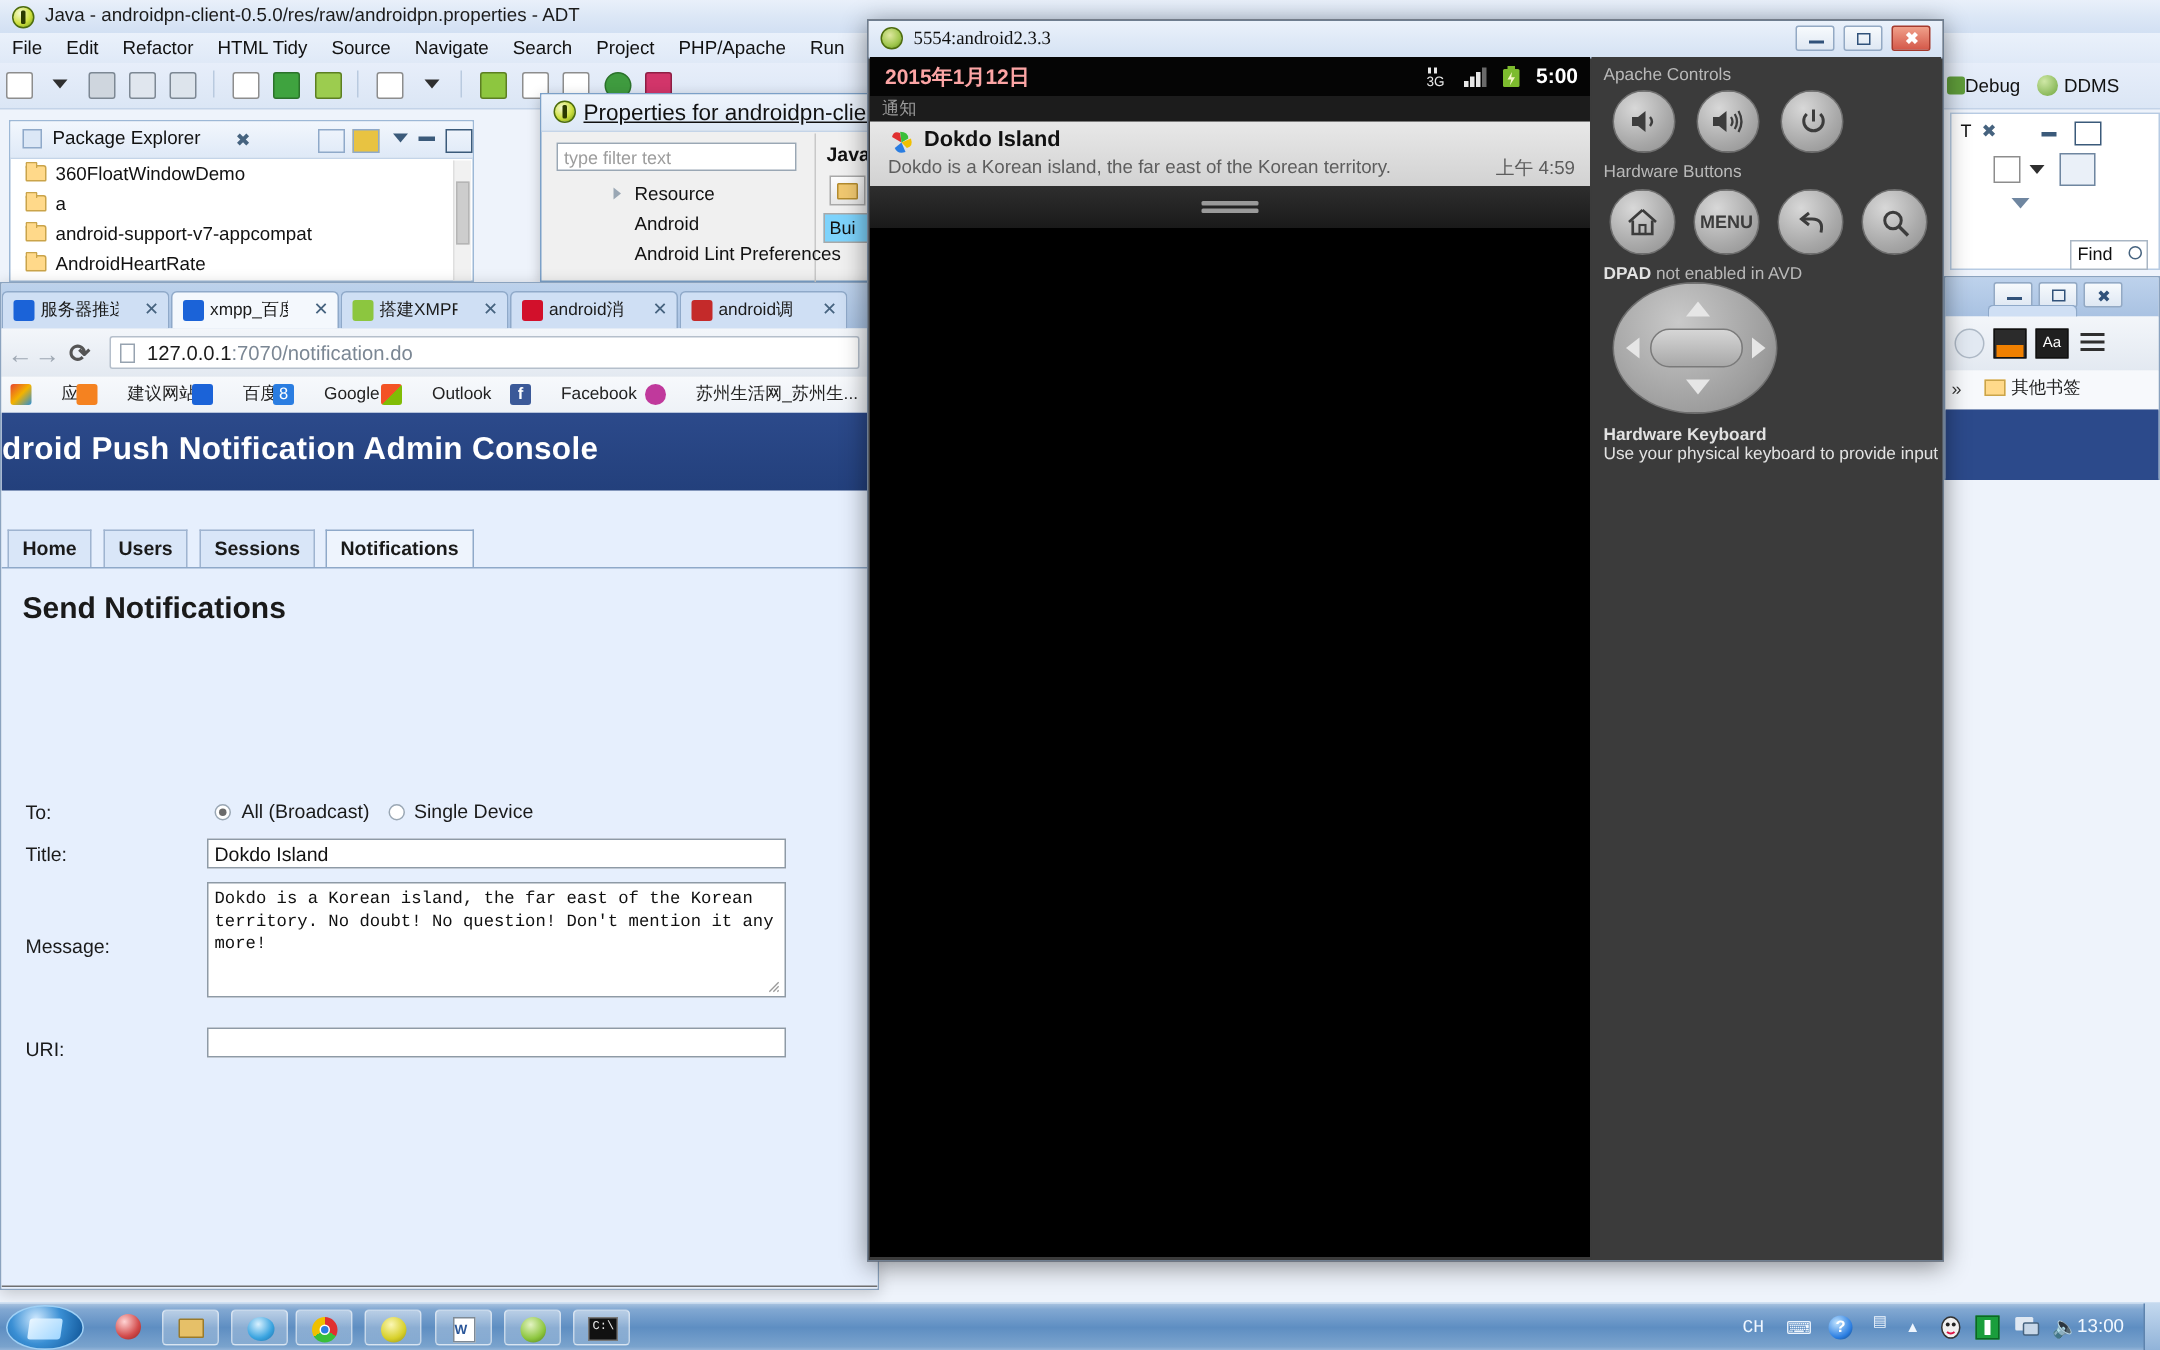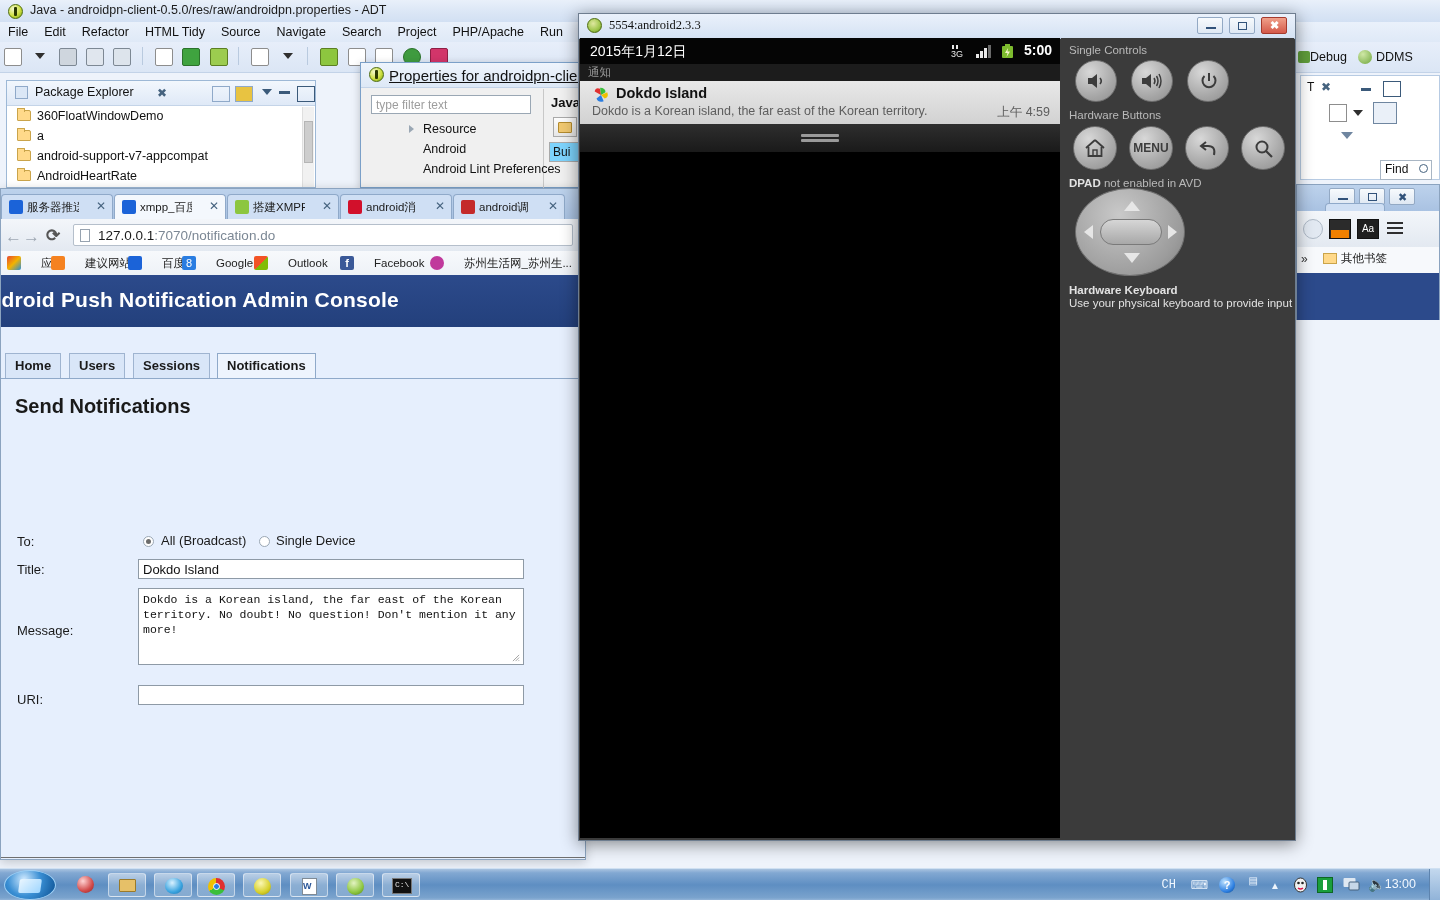--- a/index.html
+++ b/index.html
@@ -227,21 +227,21 @@
     border-bottom:1px solid #aabdd5;
   }
   #emu-title-text{left:30px;top:4px;font-size:12.5px;color:#111;font-family:Liberation Serif, serif;}
   #emu-logo{
     left:8px;top:4px;width:15px;height:15px;border-radius:50%;
     background:radial-gradient(circle at 40% 35%,#dfe8a0,#9fc64c 60%,#5e8a1a 100%);
     border:1px solid #4d6c0d;box-sizing:border-box;
   }
   #emu-screen{left:1px;top:24px;width:480px;height:800px;background:#000;}
   #emu-statusbar{left:0;top:0;width:480px;height:26px;background:#050505;}
-  #emu-date{left:10px;top:5px;font-size:14px;font-weight:normal;color:#ffffff;}
+  #emu-date{left:10px;top:5px;font-size:14px;font-weight:bold;color:#fca5a5;}
   #emu-clock{right:8px;top:4px;font-size:14px;font-weight:bold;color:#fff;}
   .stat-ic{position:absolute;top:6px;}
   #emu-notifbar{left:0;top:26px;width:480px;height:17px;background:#1c1c1c;border-bottom:1px solid #000;}
   #emu-notif-label{left:8px;top:1px;font-size:11.5px;color:#9a9a9a;}
   #emu-notif-card{left:0;top:43px;width:480px;height:43px;background:linear-gradient(180deg,#e8e8e8,#d2d2d2);border-bottom:1px solid #9a9a9a;}
   #notif-title{left:36px;top:4px;font-size:14.5px;font-weight:bold;color:#111;}
   #notif-body{left:12px;top:23px;font-size:12.5px;color:#5d5d5d;white-space:nowrap;}
   #notif-time{right:10px;top:23px;font-size:12.5px;color:#5d5d5d;}
   #notif-icon{left:12px;top:5px;width:18px;height:18px;}
   #emu-handle-bar{left:0;top:86px;width:480px;height:28px;background:linear-gradient(180deg,#2e2e2e,#1a1a1a);border-bottom:1px solid #000;}
@@ -599,21 +599,21 @@
 
     <div class="abs" id="emu-handle-bar">
       <span class="grip-line" style="top:10px;"></span>
       <span class="grip-line" style="top:15px;"></span>
     </div>
 
   </div>
 
   <div class="abs" id="emu-controls">
 
-    <div class="abs ctl-section-label" style="left:8px;top:6px;">Single Controls</div>
+    <div class="abs ctl-section-label" style="left:8px;top:6px;">Apache Controls</div>
     <div class="abs rbtn" style="left:14px;top:22px;width:42px;height:42px;">
       <svg class="abs" style="left:10px;top:11px;" width="22" height="18" viewBox="0 0 22 18">
           <path d="M2 6 L6 6 L11 2 L11 16 L6 12 L2 12 Z" fill="#3c3c3c"></path>
           <path d="M14 6 Q16.5 9 14 12" stroke="#3c3c3c" stroke-width="1.6" fill="none"></path>
         </svg>
     </div>
     <div class="abs rbtn" style="left:70px;top:22px;width:42px;height:42px;">
       <svg class="abs" style="left:8px;top:11px;" width="26" height="18" viewBox="0 0 26 18">
           <path d="M2 6 L6 6 L11 2 L11 16 L6 12 L2 12 Z" fill="#3c3c3c"></path>
           <path d="M14 6 Q16 9 14 12" stroke="#3c3c3c" stroke-width="1.5" fill="none"></path>

